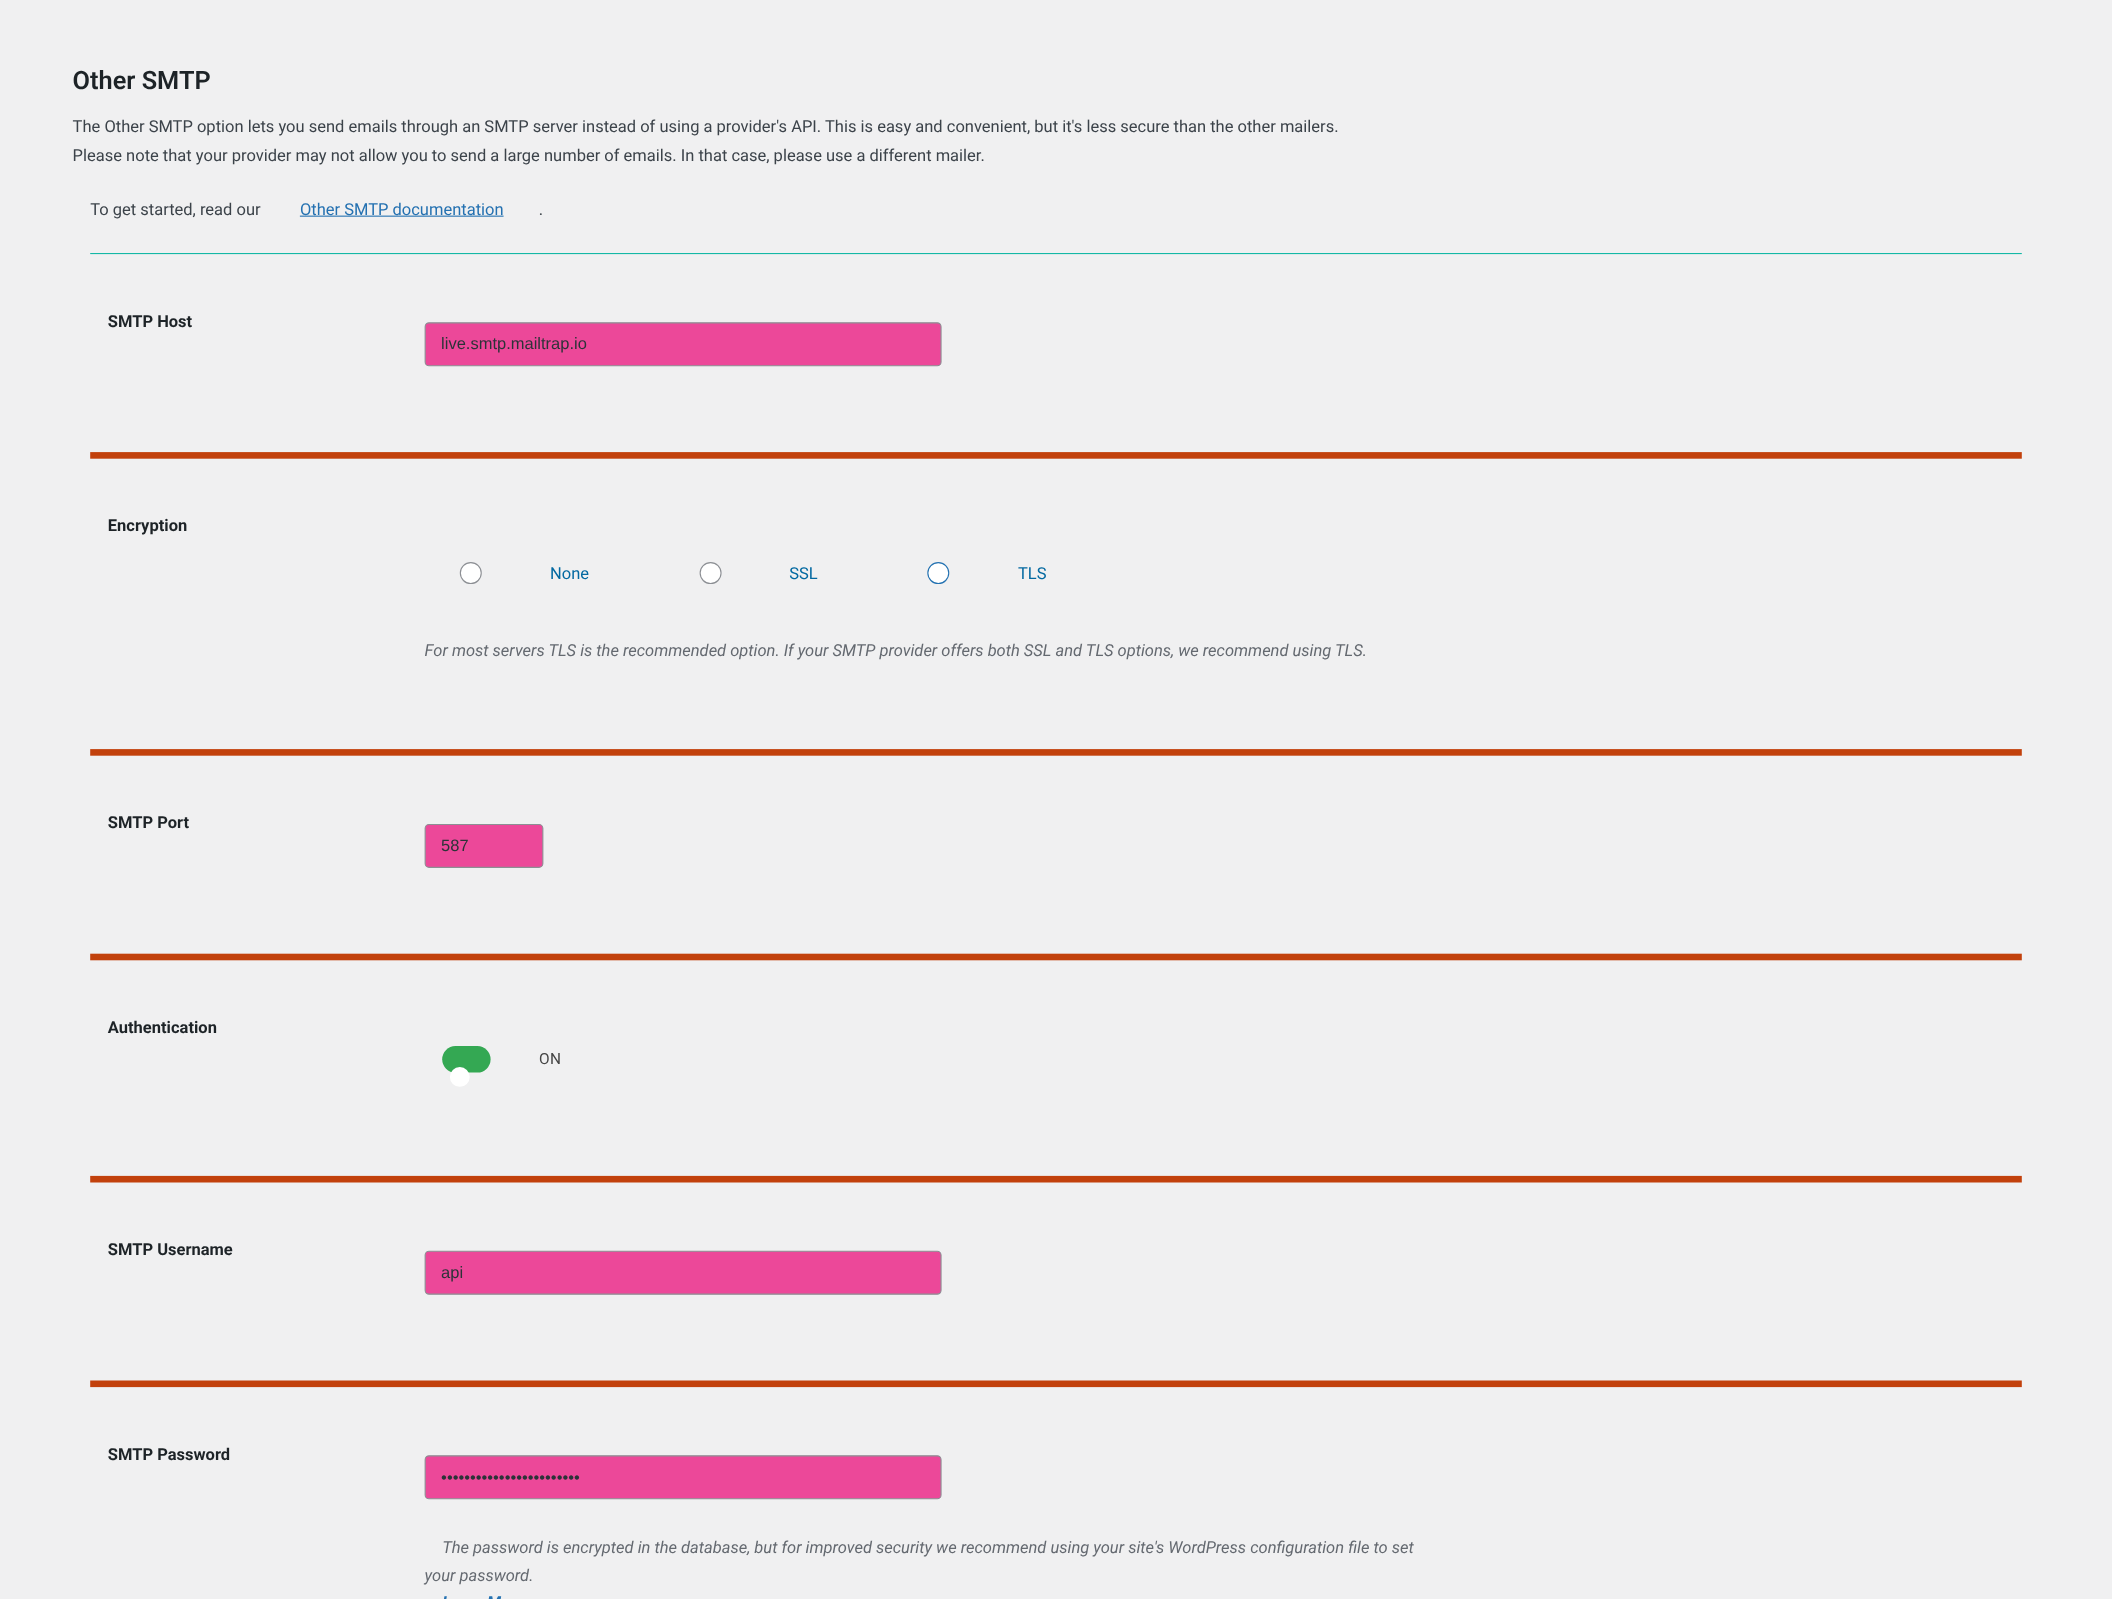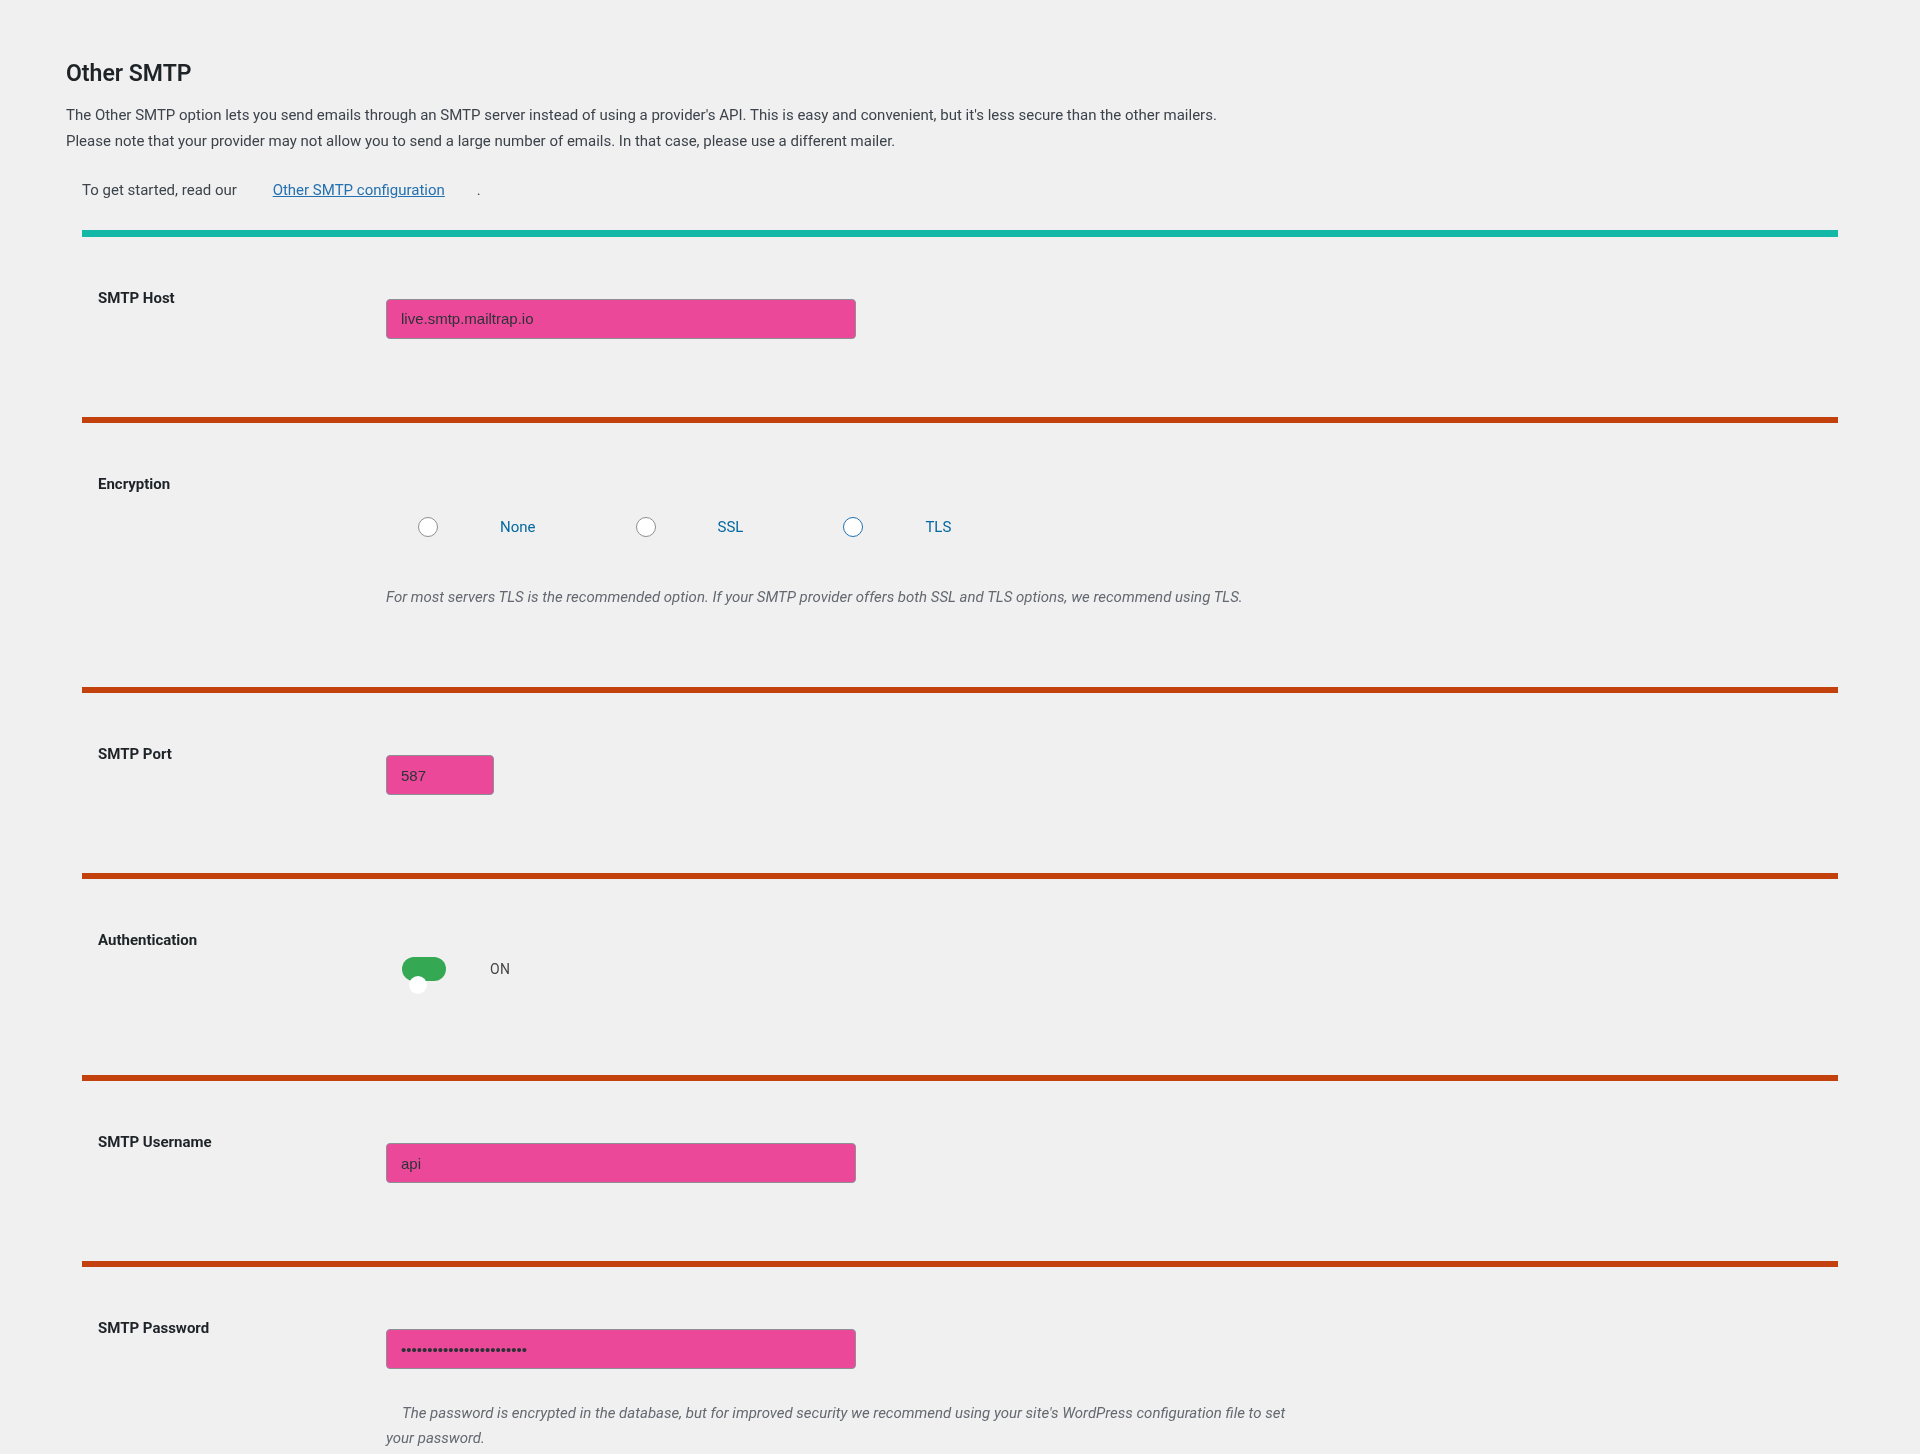--- a/index.html
+++ b/index.html
@@ -42,21 +42,21 @@
     .form-rows {
       margin-top: 26px;
     }
     .form-row {
       display: flex;
       align-items: flex-start;
       padding: 30px 0;
       border-top: 6px solid #c2410c;
     }
     .form-row:first-child {
-      border-top: 7px solid #14b8a6;
+      border-top: 1px solid #14b8a6;
     }
     .label-col {
       width: 240px;
       flex: 0 0 240px;
       font-size: 15px;
       font-weight: 700;
       color: #1d2327;
       padding-top: 6px;
     }
     .field-col {
@@ -148,21 +148,21 @@
     }
   </style>
 </head>
 <body>
 
 <h2 class="section-title">Other SMTP</h2>
 
 <p class="intro">The Other SMTP option lets you send emails through an SMTP server instead of using a provider's API. This is easy and convenient, but it's less secure than the other mailers. Please note that your provider may not allow you to send a large number of emails. In that case, please use a different mailer.</p>
 
 <p class="intro">
-  <span>To get started, read our </span><a href="#" class="doc-link">Other SMTP configuration</a><span>.</span>
+  <span>To get started, read our </span><a href="#" class="doc-link">Other SMTP documentation</a><span>.</span>
 </p>
 
 <div class="form-rows">
 
   <div class="form-row">
     <div class="label-col">SMTP Host</div>
     <div class="field-col">
       <input type="text" class="wide" value="live.smtp.mailtrap.io" style="">
     </div>
   </div>

